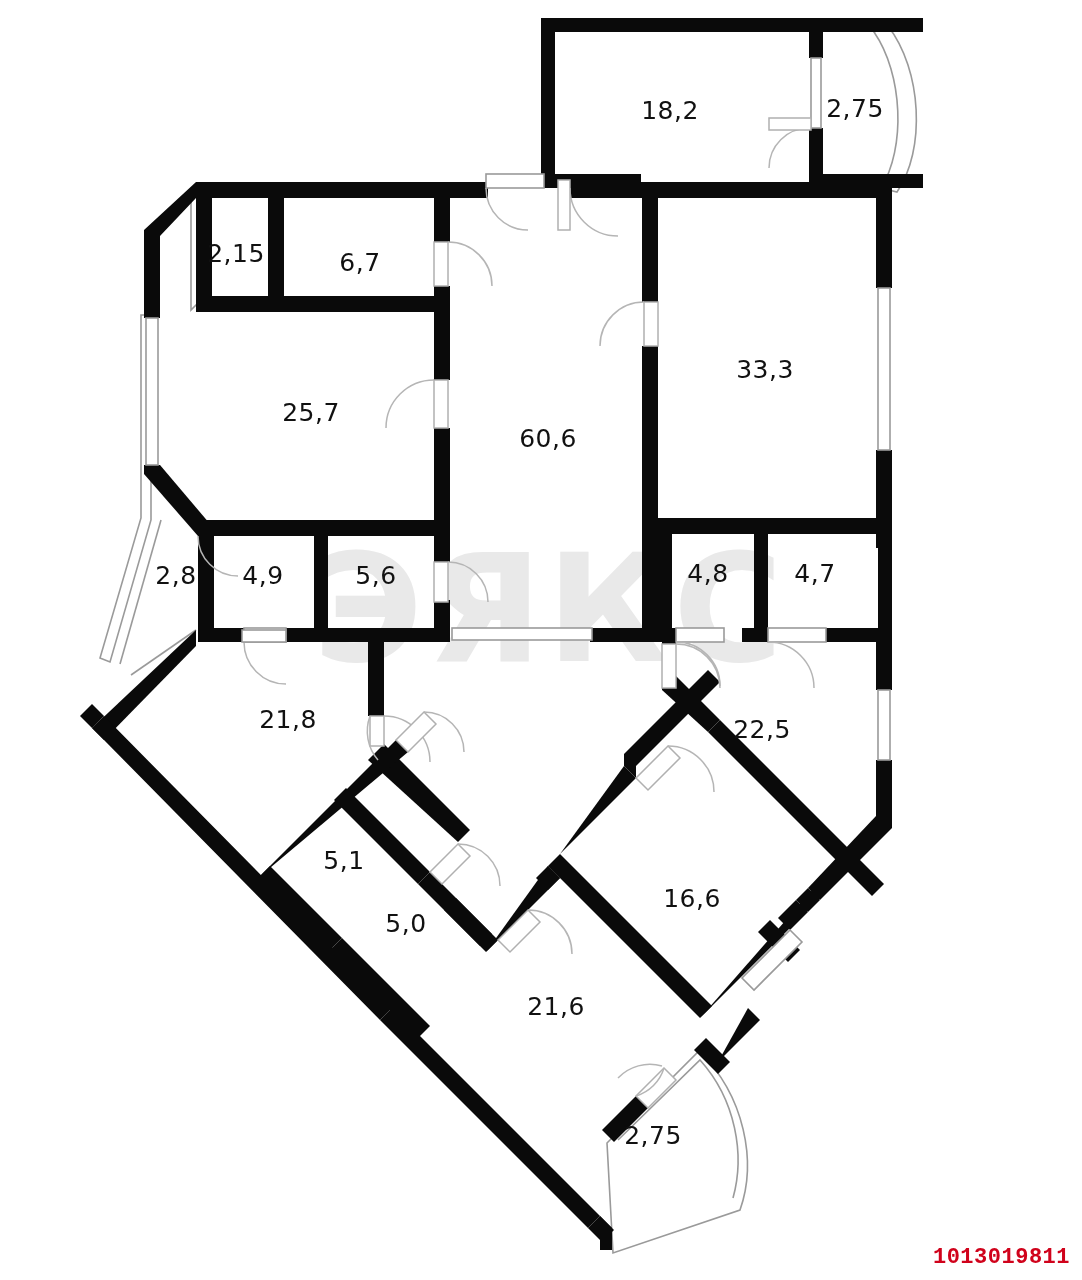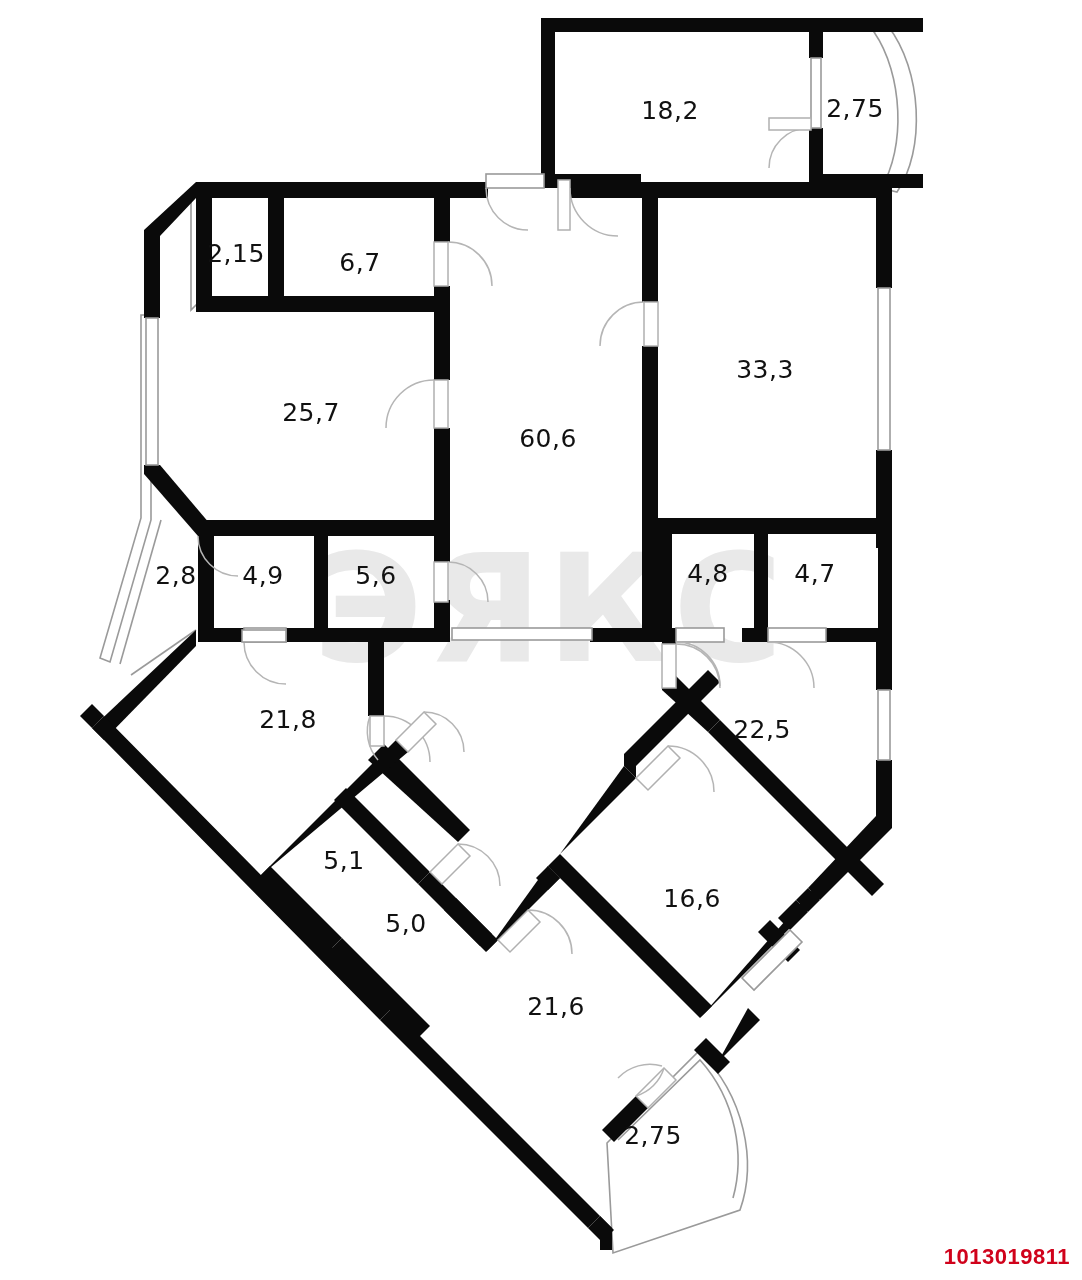--- a/index.html
+++ b/index.html
@@ -44,21 +44,21 @@
     font-weight: 700;
     fill: #e9e9e9;
     text-anchor: middle;
     dominant-baseline: middle;
     letter-spacing: 4px;
   }
   #listing-id {
     position: absolute;
     right: 12px;
     bottom: 10px;
-    font-family: Liberation Sans, sans-serif;
+    font-family: Liberation Mono, monospace;
     font-size: 22px;
     font-weight: 700;
     color: #d0021b;
     letter-spacing: 0.5px;
     margin-top: 16px;
   }
 </style>
 </head>
 <body>
 

